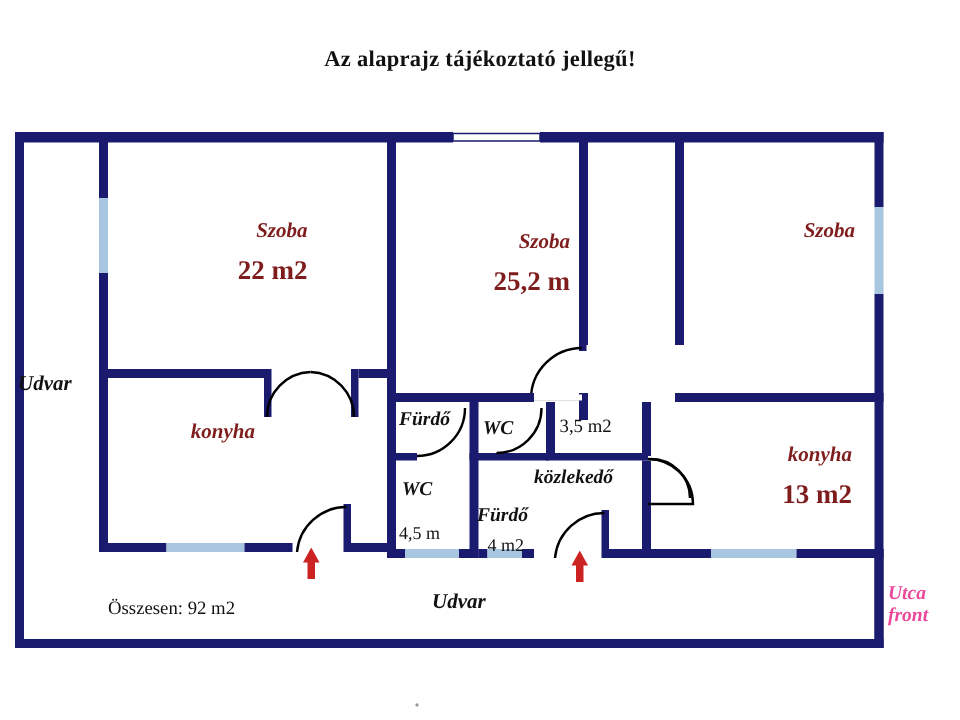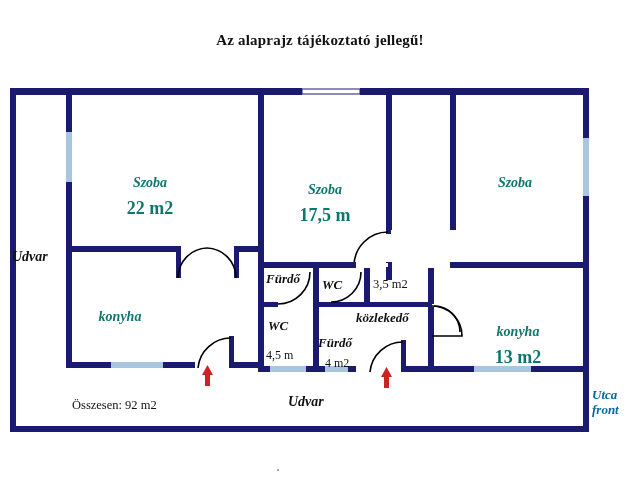--- a/index.html
+++ b/index.html
@@ -31,25 +31,24 @@
     color: #111111;
     letter-spacing: 0.2px;
   }
   #floorplan-svg {
     position: absolute;
     left: 0;
     top: 0;
   }
   .room-label {
     position: absolute;
-    color: #0f766e;
-    text-align: center;
+    color: #7f1d1d;
+    text-align: right;
     white-space: nowrap;
     line-height: 1.25;
-    margin-top: 28px;
   }
   .room-name {
     font-style: italic;
     font-weight: bold;
     display: block;
   }
   .room-area {
     font-weight: bold;
     font-style: normal;
     display: block;
@@ -67,21 +66,21 @@
   .total-label {
     position: absolute;
     color: #111111;
     font-weight: normal;
     font-style: normal;
     font-size: 12.5px;
     white-space: nowrap;
   }
   .street-label {
     position: absolute;
-    color: #0369a1;
+    color: #ec4899;
     font-style: italic;
     font-weight: bold;
     font-size: 13px;
     line-height: 1.15;
     white-space: nowrap;
   }
 </style>
 </head>
 <body>
 
@@ -196,21 +195,21 @@
 
   <div class="plain-label" style="left:12px; top:249px; font-size:14px;">Udvar</div>
 
   <div class="room-label lbl-big" style="left:95px; top:146px; width:110px;">
     <span class="room-name">Szoba</span>
     <span class="room-area">22 m2</span>
   </div>
 
   <div class="room-label lbl-big" style="left:270px; top:153px; width:110px;">
     <span class="room-name">Szoba</span>
-    <span class="room-area">17,5 m</span>
+    <span class="room-area">25,2 m</span>
   </div>
 
   <div class="room-label lbl-big" style="left:460px; top:146px; width:110px;">
     <span class="room-name">Szoba</span>
   </div>
 
   <div class="room-label lbl-big" style="left:70px; top:280px; width:100px;">
     <span class="room-name">konyha</span>
   </div>
 

